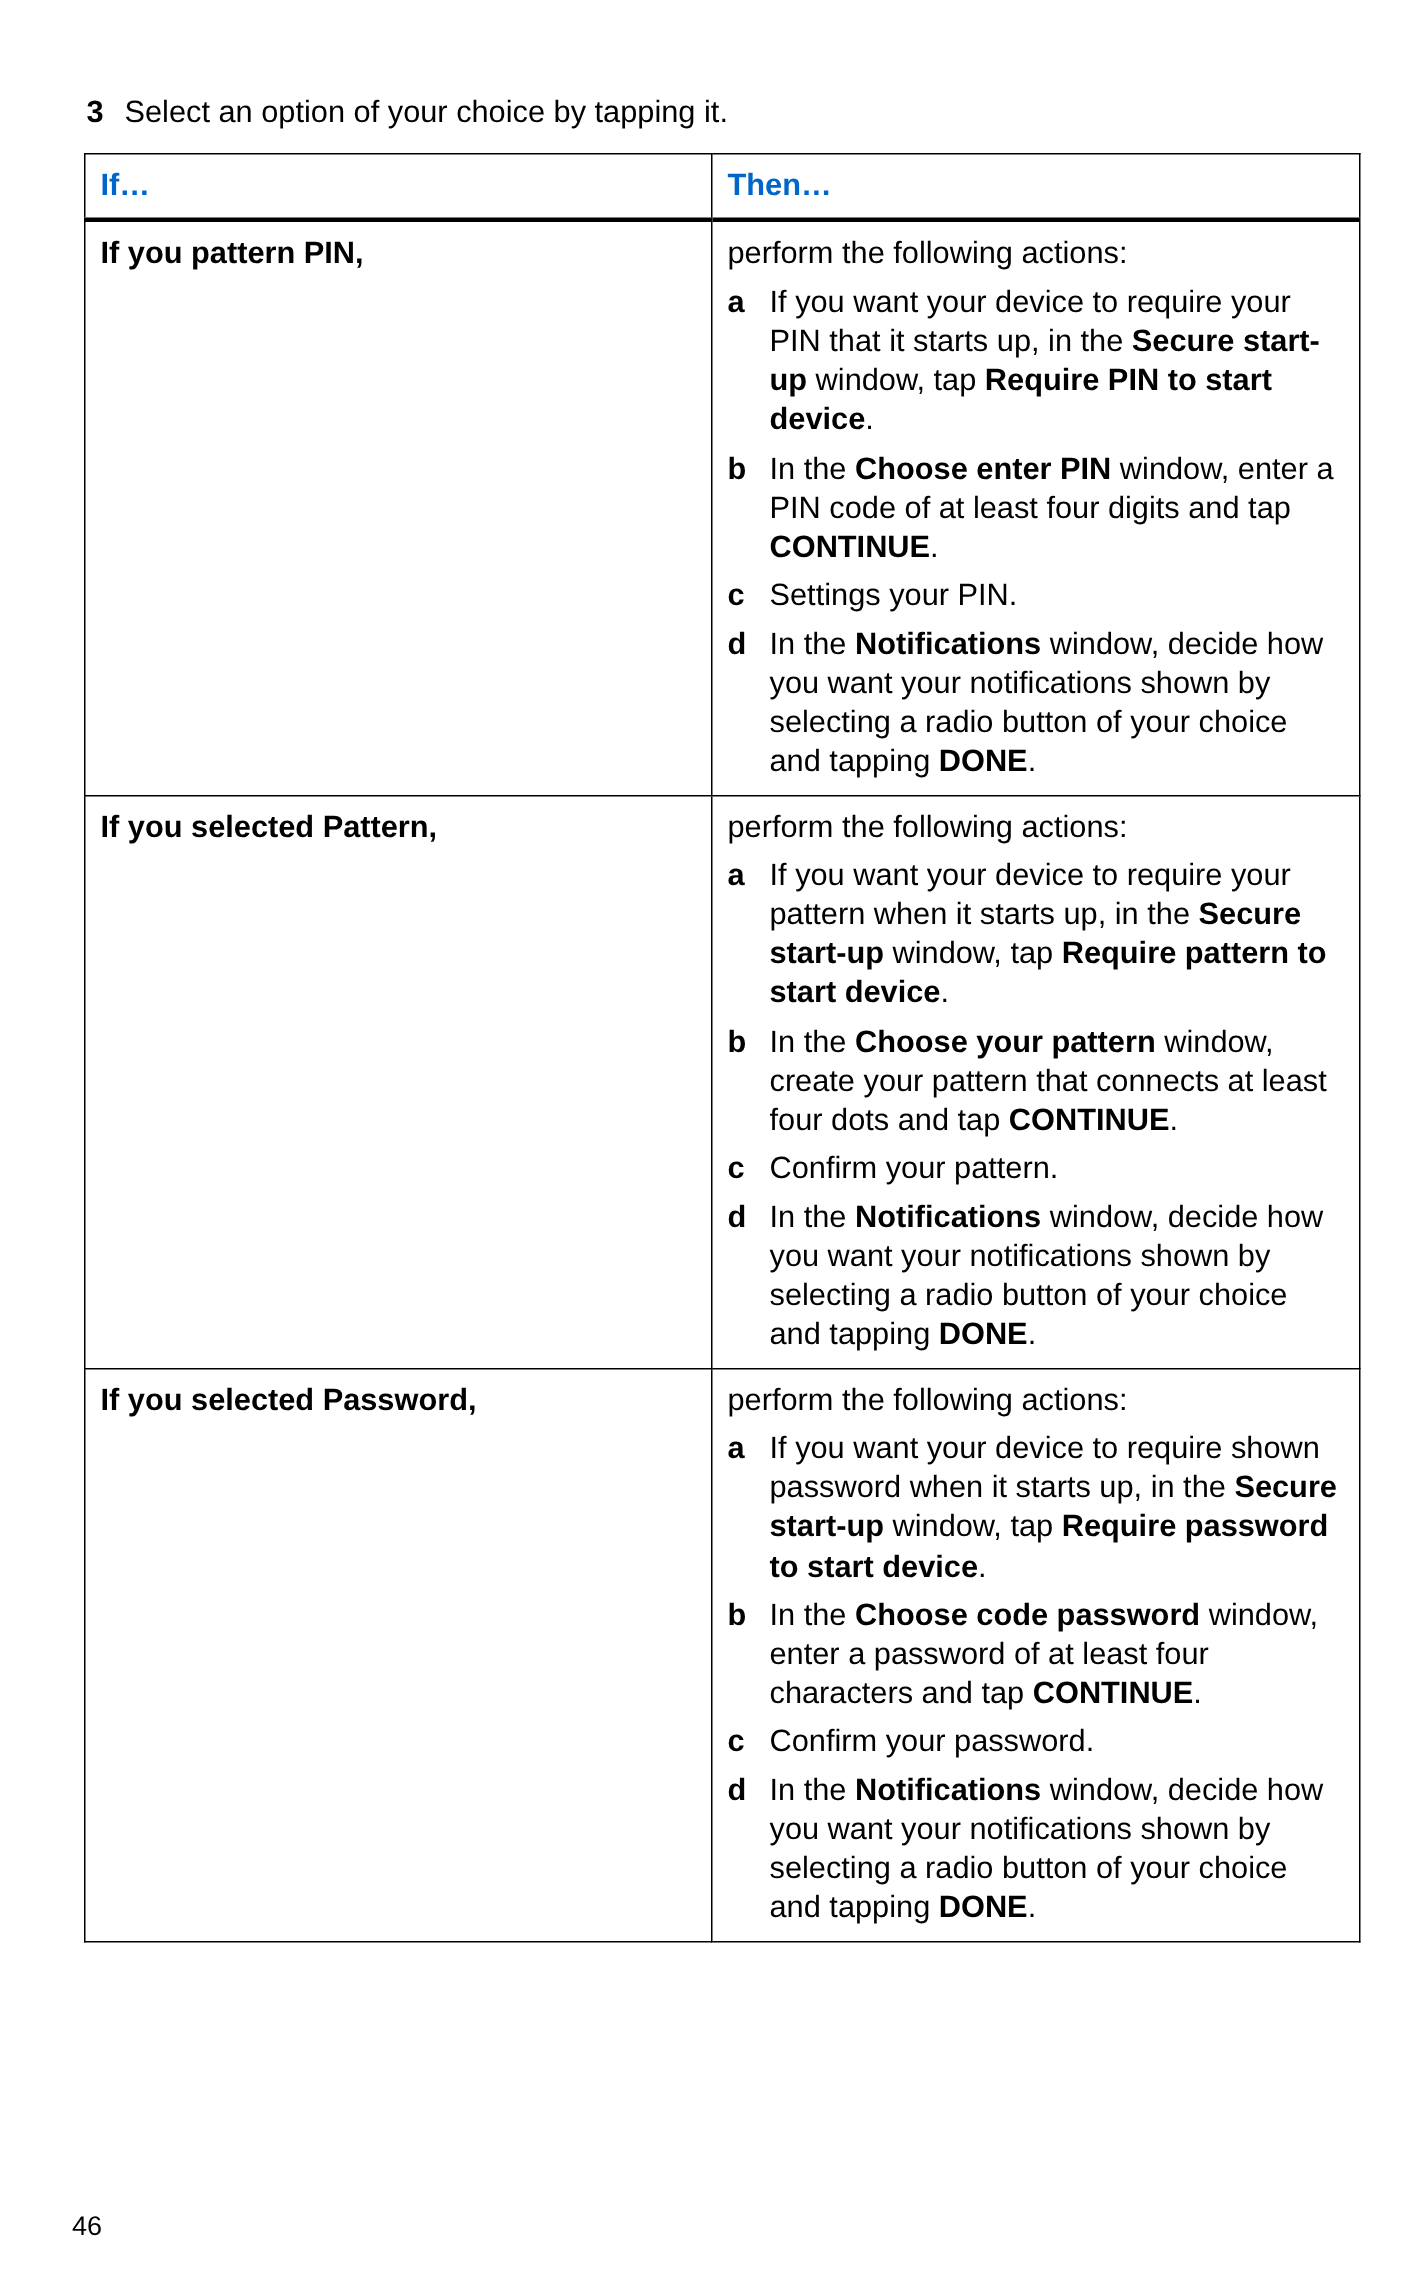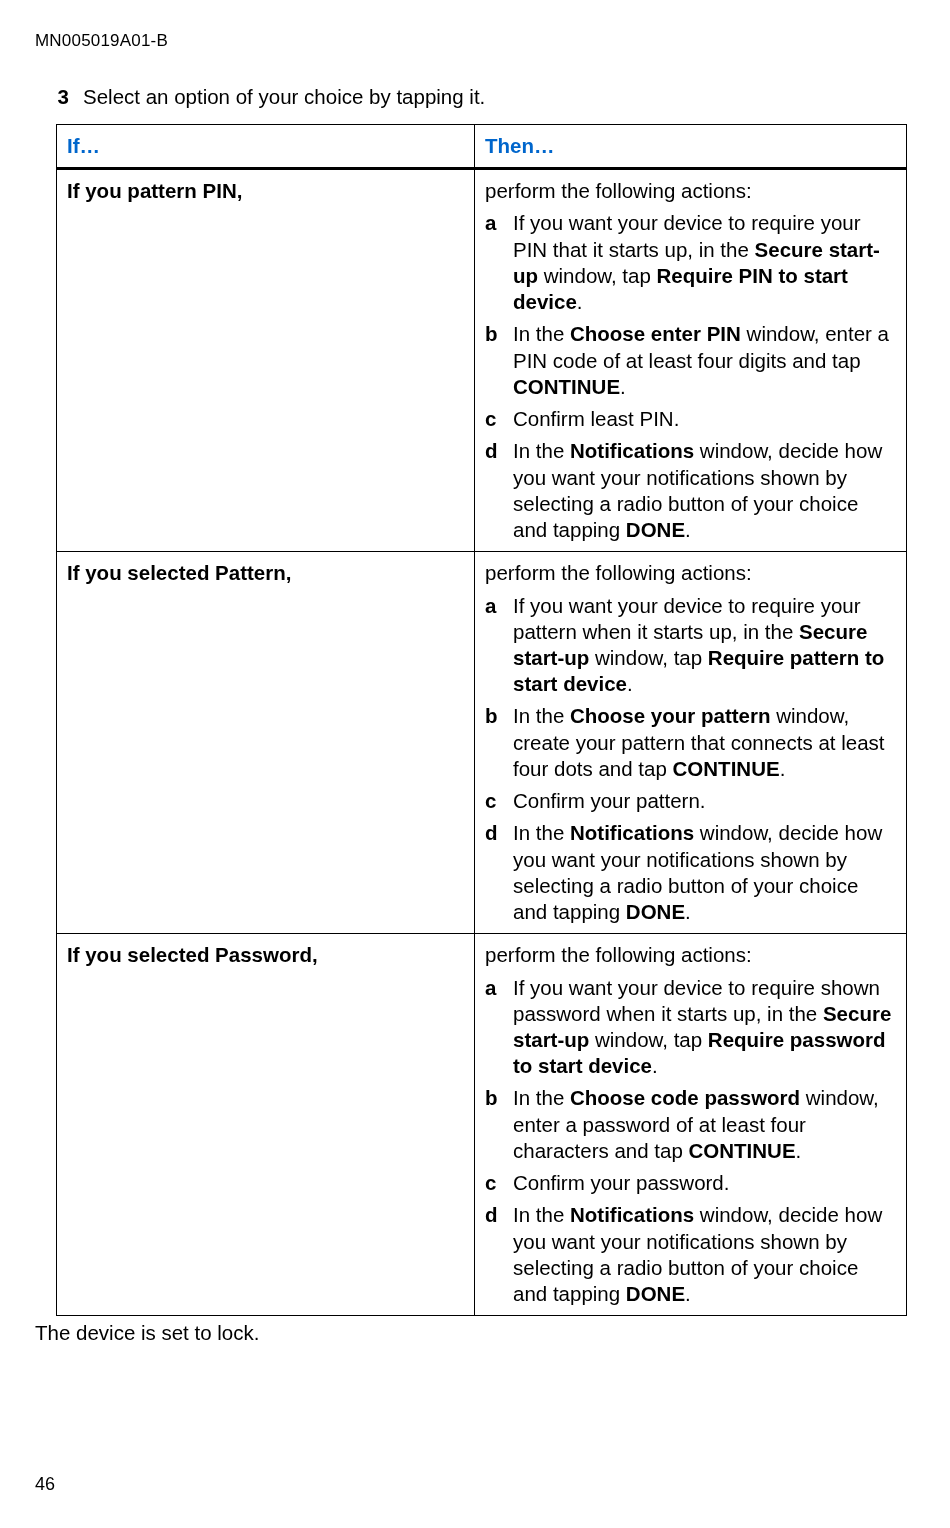--- a/index.html
+++ b/index.html
@@ -92,31 +92,30 @@
   .sub-body {
     flex: 1;
   }
   .bold { font-weight: bold; }
   .closing {
     margin-top: 4px;
     margin-left: 0;
   }
   .pagenum {
     position: absolute;
-    left: 35px;
+    left: 48px;
     bottom: 32px;
     font-size: 18px;
   }
 </style>
 </head>
 <body>
 
 <div class="page">
 
-  <div class="hdr-line1">MN005019A01-B</div>
 
   <div class="step-row">
     <div class="step-num">3</div>
     <div class="step-text">Select an option of your choice by tapping it.</div>
   </div>
 
   <table class="ifthen">
     <colgroup>
         <col class="c1">
         <col class="c2">
@@ -141,21 +140,21 @@
               </span>
             </li>
             <li>
               <span class="sub-marker">b</span>
               <span class="sub-body">
                 <span>In the </span><span class="bold">Choose enter PIN</span><span> window, enter a PIN code of at least four digits and tap </span><span class="bold">CONTINUE</span><span>.</span>
               </span>
             </li>
             <li>
               <span class="sub-marker">c</span>
-              <span class="sub-body">Confirm least PIN.</span>
+              <span class="sub-body">Settings your PIN.</span>
             </li>
             <li>
               <span class="sub-marker">d</span>
               <span class="sub-body">
                 <span>In the </span><span class="bold">Notifications</span><span> window, decide how you want your notifications shown by selecting a radio button of your choice and tapping </span><span class="bold">DONE</span><span>.</span>
               </span>
             </li>
           </ol>
         </td>
       </tr>
@@ -217,16 +216,15 @@
               <span class="sub-body">
                 <span>In the </span><span class="bold">Notifications</span><span> window, decide how you want your notifications shown by selecting a radio button of your choice and tapping </span><span class="bold">DONE</span><span>.</span>
               </span>
             </li>
           </ol>
         </td>
       </tr>
     </tbody>
   </table>
 
-  <div class="closing">The device is set to lock.</div>
 
   <div class="pagenum">46</div>
 </div>
 
 </body></html>

